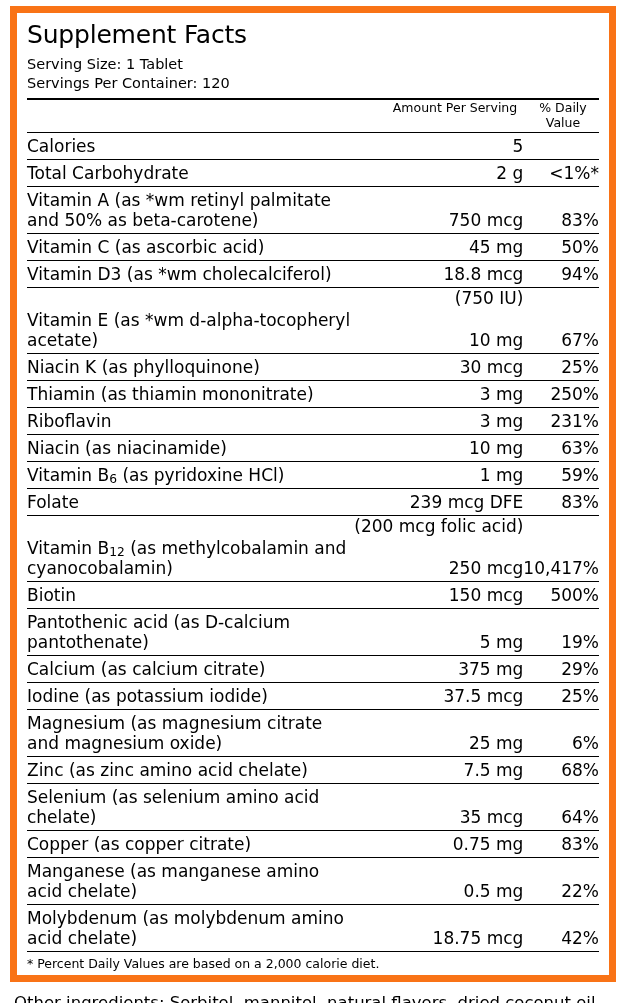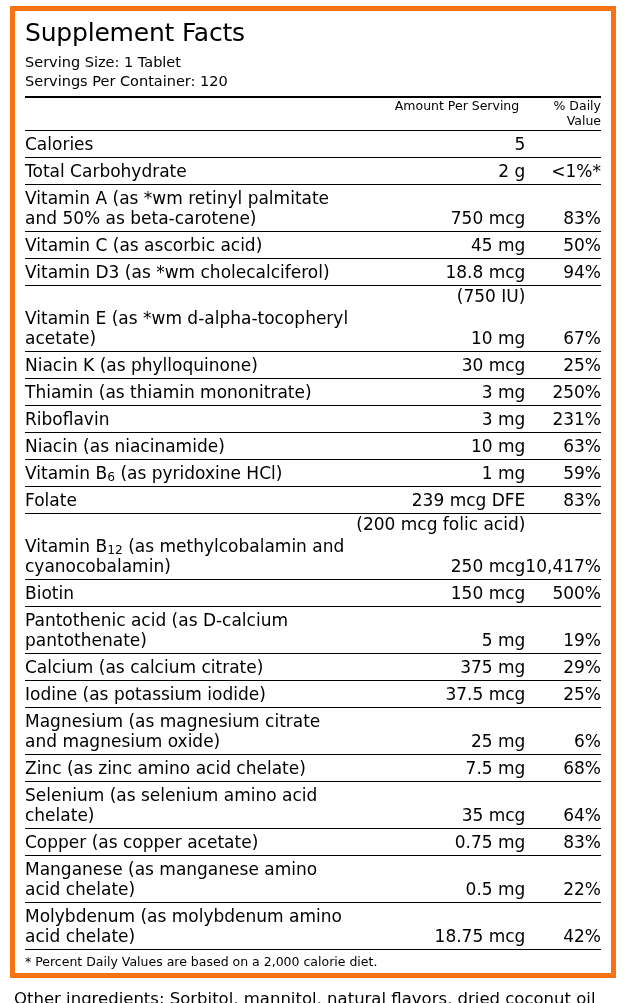--- a/index.html
+++ b/index.html
@@ -15,21 +15,21 @@
     -webkit-font-smoothing: antialiased;
   }
   .page {
     position: relative;
     width: 626px;
     height: 1003px;
     box-sizing: border-box;
     padding: 6px 10px 0 10px;
   }
   .panel {
-    border: 5px solid #f97316;
+    border: 7px solid #f97316;
     box-sizing: border-box;
     padding: 6px 10px 4px 10px;
     width: 606px;
   }
   .title {
     font-size: 25px;
     letter-spacing: -0.2px;
     line-height: 1.1;
     margin: 2px 0 6px 0;
     font-weight: 400;
@@ -85,21 +85,21 @@
     justify-content: flex-end;
     padding-bottom: 2px;
   }
   .colhead .ch-amount {
     width: 128px;
     text-align: center;
     padding-right: 8px;
   }
   .colhead .ch-dv {
     width: 72px;
-    text-align: right;
+    text-align: center;
   }
   .footnote {
     font-size: 12.5px;
     padding-top: 4px;
     line-height: 1.2;
   }
   .other {
     font-size: 16.5px;
     line-height: 1.38;
     padding: 10px 4px 0 4px;
@@ -241,21 +241,21 @@
             <td class="nutrient">Zinc (as zinc amino acid chelate)</td>
             <td class="amount">7.5 mg</td>
             <td class="dv">68%</td>
           </tr>
           <tr>
             <td class="nutrient">Selenium (as selenium amino acid chelate)</td>
             <td class="amount">35 mcg</td>
             <td class="dv">64%</td>
           </tr>
           <tr>
-            <td class="nutrient">Copper (as copper acetate)</td>
+            <td class="nutrient">Copper (as copper citrate)</td>
             <td class="amount">0.75 mg</td>
             <td class="dv">83%</td>
           </tr>
           <tr>
             <td class="nutrient">Manganese (as manganese amino acid chelate)</td>
             <td class="amount">0.5 mg</td>
             <td class="dv">22%</td>
           </tr>
           <tr>
             <td class="nutrient">Molybdenum (as molybdenum amino acid chelate)</td>

